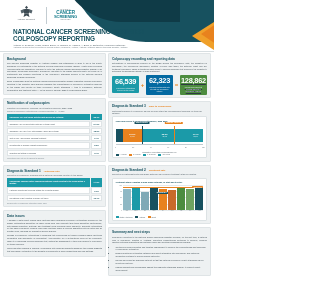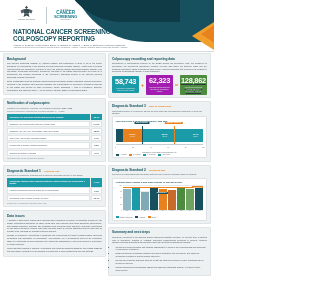--- a/index.html
+++ b/index.html
@@ -65,21 +65,21 @@
   .bullets li { font-size:2.05px; color:#3f4d55; line-height:1.4; margin-bottom:1px; }
 
   
   .kpi-row { display:flex; align-items:center; gap:1.6px; margin-top:1.6px; }
   .kpi {
     flex:1 1 0; border-radius:1px; padding:2.4px 1px 2px 1px; text-align:center; min-width:0;
   }
   .kpi-val { font-size:7.4px; font-weight:700; color:#ffffff; letter-spacing:-.25px; line-height:1; }
   .kpi-lbl { font-size:1.75px; color:#e6eef0; line-height:1.28; margin-top:1.2px; padding:0 1.5px; }
   .kpi.teal { background:#1b9aa8; }
-  .kpi.navy { background:#a21caf; }
+  .kpi.navy { background:#0369a1; }
   .kpi.green { background:#4d8c3f;text-decoration:underline; }
   .kpi-op { font-size:6px; font-weight:700; color:#e8821e; flex:0 0 auto; }
 
   
   .mini-note { font-size:1.85px; color:#6b7880; margin:.8px 0 1.3px 0; }
   .rank-list { display:flex; flex-direction:column; gap:.9px; }
   .rank-row { display:flex; align-items:stretch; gap:1.2px; }
   .rank-lbl {
     flex:1 1 auto; background:#ffffff; border:.35px solid #dfe4e6;
     font-size:1.85px; color:#3f4d55; line-height:1.25; padding:1px 1.6px; min-width:0;
@@ -245,21 +245,21 @@
 
     </div>
 
     <div class="col">
 
       <div class="panel">
         <div class="sec-head">Colposcopy recording and reporting data</div>
         <div class="body-txt">Notifications of colposcopies received by the NCSR include the colposcopy date, the indication for colposcopy, the colposcopic impression, whether a biopsy was taken, the histology result and any treatment performed. These notifications were linked to cervical screening test records in the Register to determine the screening pathway of each participant.</div>
         <div class="kpi-row">
           <div class="kpi teal">
-            <div class="kpi-val">58,743</div>
+            <div class="kpi-val">66,539</div>
             <div class="kpi-lbl">colposcopy notifications received by the NCSR</div>
           </div>
           <div class="kpi-op">+</div>
           <div class="kpi navy">
             <div class="kpi-val">62,323</div>
             <div class="kpi-lbl">individual participants with at least one colposcopy notified</div>
           </div>
           <div class="kpi-op">=</div>
           <div class="kpi green">
             <div class="kpi-val">128,862</div>

